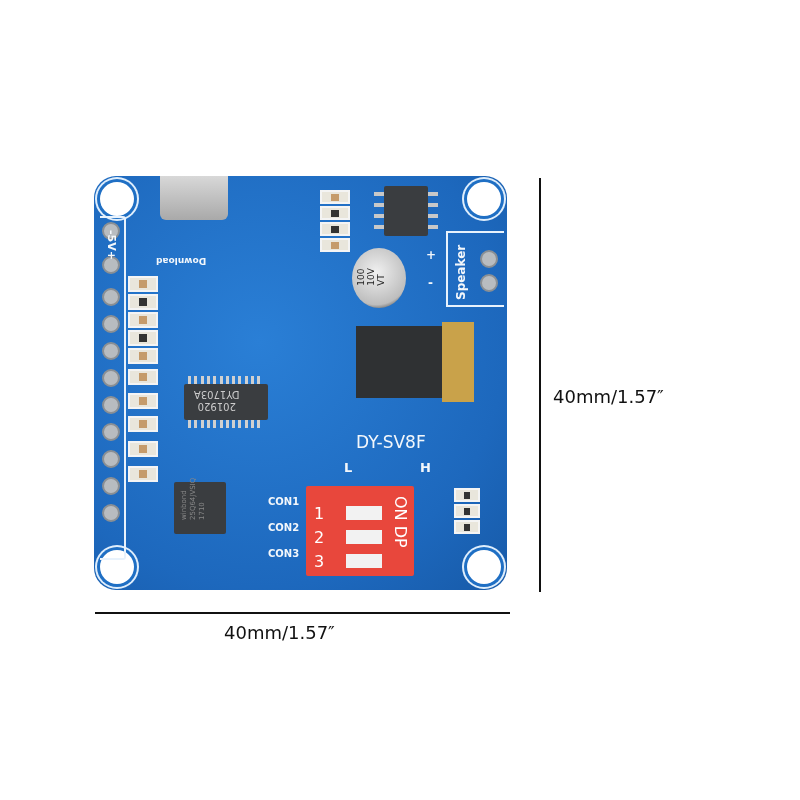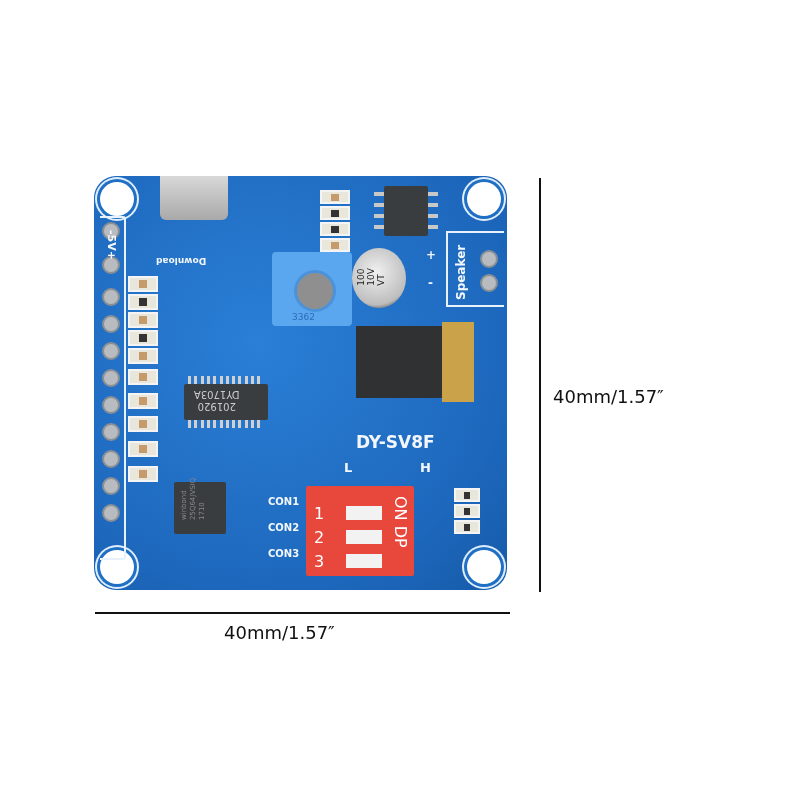--- a/index.html
+++ b/index.html
@@ -103,24 +103,20 @@
   <div class="abs chip" style="left:290px;top:10px;width:44px;height:50px;"></div>
   <div class="abs leg" style="left:280px;top:16px;width:10px;height:4px;"></div>
   <div class="abs leg" style="left:280px;top:27px;width:10px;height:4px;"></div>
   <div class="abs leg" style="left:280px;top:38px;width:10px;height:4px;"></div>
   <div class="abs leg" style="left:280px;top:49px;width:10px;height:4px;"></div>
   <div class="abs leg" style="left:334px;top:16px;width:10px;height:4px;"></div>
   <div class="abs leg" style="left:334px;top:27px;width:10px;height:4px;"></div>
   <div class="abs leg" style="left:334px;top:38px;width:10px;height:4px;"></div>
   <div class="abs leg" style="left:334px;top:49px;width:10px;height:4px;"></div>
 
-  <div class="abs pot">
-    <div class="abs potknob"></div>
-    <div class="abs" style="left:20px;top:60px;font-size:9px;color:#2d6cb5;">3362</div>
-  </div>
 
   <div class="abs cap">
     <div class="abs" style="left:10px;top:14px;font-size:9px;color:#222;line-height:10px;transform:rotate(-90deg);">
       <div>100</div>
       <div>10V</div>
       <div>VT</div>
     </div>
   </div>
 
   <div class="abs speakerbox"></div>
@@ -143,21 +139,21 @@
   <div class="abs" style="left:94px;top:244px;width:76px;height:8px;background:repeating-linear-gradient(90deg,#d0d0d0 0 3px,transparent 3px 6.3px);"></div>
 
   <div class="abs chip" style="left:80px;top:306px;width:52px;height:52px;">
     <div class="abs" style="left:6px;top:8px;font-size:7px;color:#888;line-height:9px;transform:rotate(-90deg) translate(-30px,0);transform-origin:left top;">
       <div>winbond</div>
       <div>25Q64JVSIQ</div>
       <div>1710</div>
     </div>
   </div>
 
-  <div class="abs silk" style="left:262px;top:256px;font-size:17px;font-weight:bold;">DY-SV8F</div>
+  <div class="abs silk" style="left:262px;top:256px;font-size:17px;font-weight:normal;">DY-SV8F</div>
   <div class="abs silk" style="left:250px;top:284px;font-size:13px;">L</div>
   <div class="abs silk" style="left:326px;top:284px;font-size:13px;">H</div>
 
   <div class="abs silk" style="left:174px;top:320px;font-size:10px;">CON1</div>
   <div class="abs silk" style="left:174px;top:346px;font-size:10px;">CON2</div>
   <div class="abs silk" style="left:174px;top:372px;font-size:10px;">CON3</div>
 
   <div class="abs dip">
     <div class="abs dipslot" style="left:40px;top:20px;"></div>
     <div class="abs dipslot" style="left:40px;top:44px;"></div>

